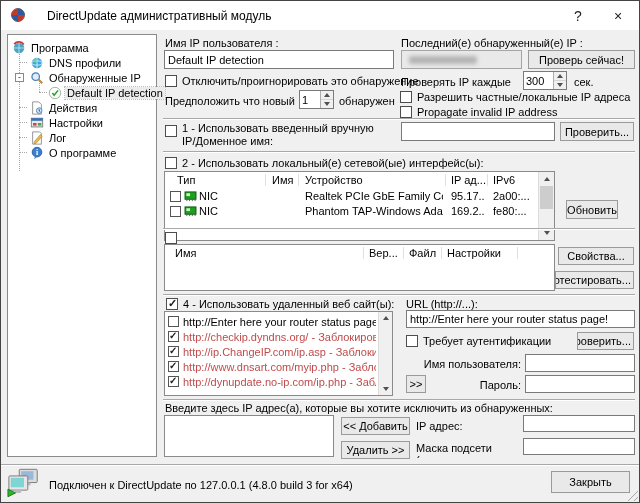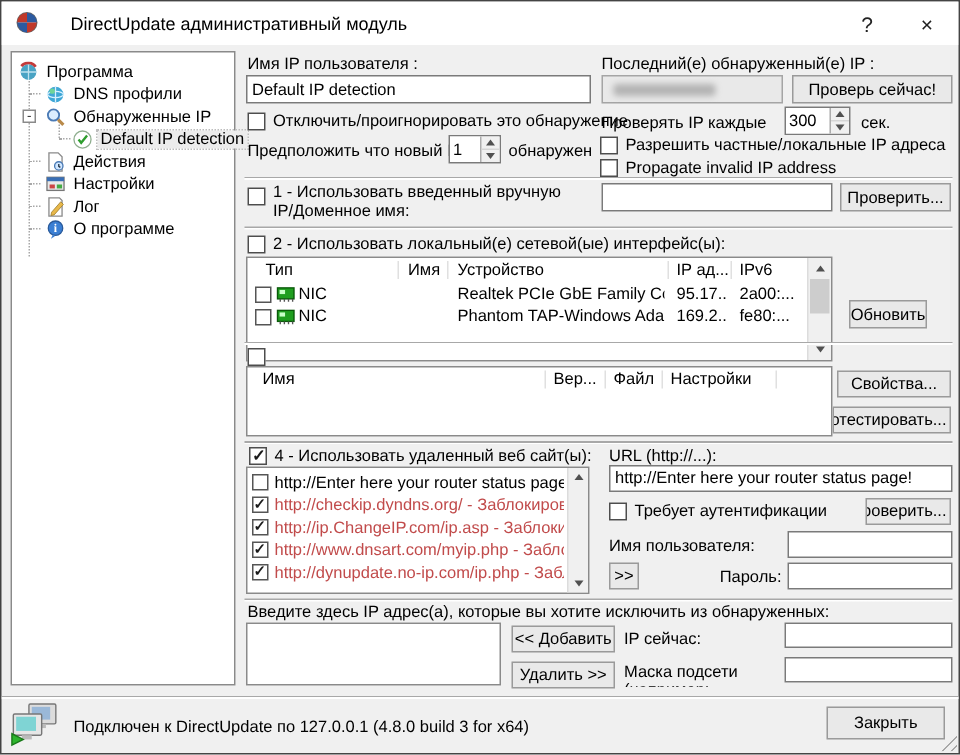--- a/index.html
+++ b/index.html
@@ -332,33 +332,33 @@
         </div>
     </div>
   </div>
 
   <span class="lbl" style="left:405px;top:297px">URL (http://...):</span>
   <input class="tb" style="left: 405px; top: 309px; width: 229px; height: 18px;" value="http://Enter here your router status page!">
   <span class="chk" style="left:405px;top:334px"></span>
   <span class="lbl" style="left:422px;top:334px">Требует аутентификации</span>
   <button class="btn clipleft" style="right:5px;top:331px;width:57px;height:18px">Проверить...</button>
 
-  <span class="lbl" style="left:405px;top:357px;width:115px;text-align:left">Имя пользователя:</span>
+  <span class="lbl" style="left:405px;top:357px;width:115px;text-align:right">Имя пользователя:</span>
   <input class="tb" style="left: 524px; top: 353px; width: 110px; height: 18px;">
   <button class="btn" style="left:405px;top:374px;width:20px;height:18px">&gt;&gt;</button>
   <span class="lbl" style="left:405px;top:378px;width:115px;text-align:right">Пароль:</span>
   <input class="tb" style="left: 524px; top: 374px; width: 110px; height: 18px;">
 
   <div class="sep" style="left:162px;top:398px;width:472px"></div>
 
   <span class="lbl" style="left:164px;top:401px">Введите здесь IP адрес(а), которые вы хотите исключить из обнаруженных:</span>
   <div class="tbl" style="left:163px;top:414px;width:170px;height:42px"></div>
   <button class="btn" style="left:340px;top:416px;width:69px;height:18px">&lt;&lt; Добавить</button>
   <button class="btn" style="left:340px;top:440px;width:69px;height:18px">Удалить &gt;&gt;</button>
-  <span class="lbl" style="left:415px;top:419px">IP сейчас:</span>
+  <span class="lbl" style="left:415px;top:419px">IP адрес:</span>
   <span class="lbl" style="left:415px;top:441px">Маска подсети</span>
   <span class="lbl" style="left:415px;top:453px;height:4px;overflow:hidden;display:block">(например:</span>
   <input class="tb" style="left: 522px; top: 414px; width: 112px; height: 17px;" value="">
   <input class="tb" style="left: 522px; top: 437px; width: 112px; height: 17px;" value="">
 
   <div class="sep" style="left:0;top:463px;width:640px"></div>
   <span class="abs" style="left:6px;top:467px">
     <svg width="34" height="31" viewBox="0 0 36 32">
         <rect x="13" y="1" width="19" height="14" rx="1" fill="#dcdcdc" stroke="#777"></rect>
         <rect x="15" y="3" width="13" height="9" fill="#9ab8d8"></rect>

